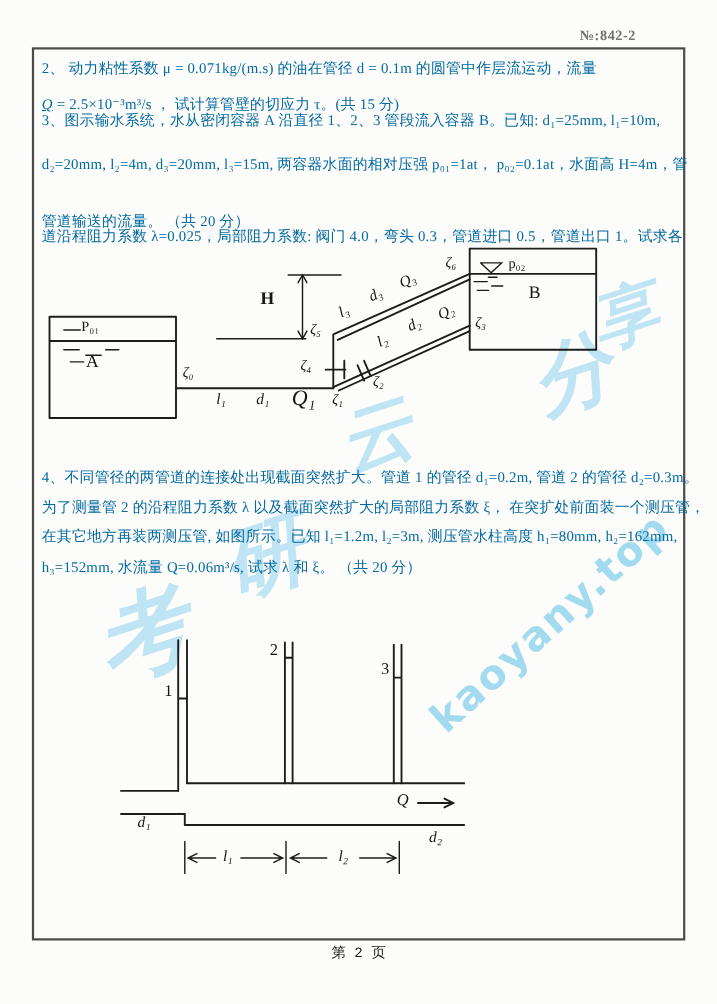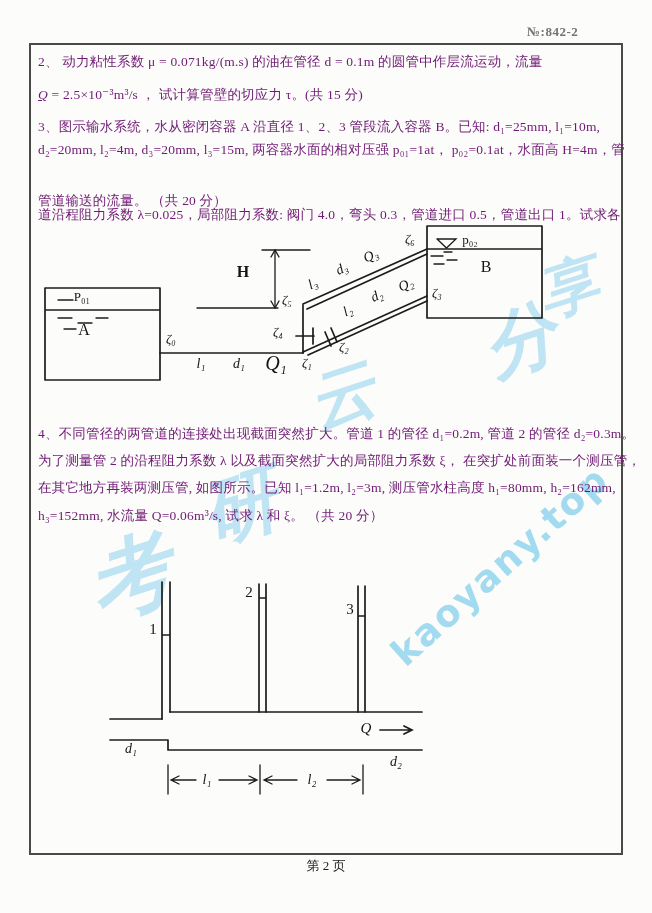--- a/index.html
+++ b/index.html
@@ -1,21 +1,21 @@
 <!DOCTYPE html>
 <html><head>
 <meta charset="utf-8">
 <style>
   html,body{margin:0;padding:0;}
   body{width:652px;height:913px;background:#e8e8e6;font-family:"Liberation Serif","DejaVu Serif",serif;}
   .page{position:relative;width:652px;height:913px;background:#fcfcfa;overflow:hidden;}
   .frame{position:absolute;left:29px;top:43px;width:590px;height:808px;border:2px solid #4a4a48;}
   .docnum{position:absolute;left:527px;top:24px;font-size:13px;font-weight:bold;color:#737373;letter-spacing:.5px;white-space:nowrap;}
-  .footer{position:absolute;left:0;top:857px;width:652px;text-align:center;font-size:13px;color:#1b1b1b;}
-  .tline{position:absolute;left:38px;font-size:13.5px;color:#701a75;white-space:nowrap;letter-spacing:.2px;}
+  .footer{position:absolute;left:0;top:857px;width:652px;text-align:center;font-size:13px;color:#1b1b1b;font-family:Liberation Mono, monospace;}
+  .tline{position:absolute;left:38px;font-size:13.5px;color:#0369a1;white-space:nowrap;letter-spacing:.2px;}
   .u-it{font-style:italic;text-decoration:underline;}
   .lbl{position:absolute;color:#141414;white-space:nowrap;transform:translate(-50%,-50%);font-size:13px;}
   .it{font-style:italic;}
   .rot{transform:translate(-50%,-50%) rotate(-24deg);}
   .big{font-size:16px;}
   .mask{background:#fcfcfa;padding:0 2px;}
   svg.linework{position:absolute;left:0;top:0;}
   .wm{position:absolute;transform:translate(-50%,-50%) rotate(-18deg);font-style:italic;font-weight:bold;
       font-family:"DejaVu Serif",serif;color:rgba(134,206,236,0.52);pointer-events:none;}
   .wm-site{position:absolute;left:500px;top:566px;transform:translate(-50%,-50%) rotate(-42deg);
@@ -33,21 +33,21 @@
   <span class="wm" style="left:520px;top:341px;font-size:72px;">分</span>
   <span class="wm" style="left:568px;top:289px;font-size:60px;">享</span>
   <span class="wm-site">kaoyany.top</span>
 
   <div class="frame"></div>
   <span class="docnum">№:842-2</span>
   <span class="footer">第 2 页</span>
 
   <span class="tline" style="top:53px;">2、 动力粘性系数  μ = 0.071kg/(m.s)   的油在管径 d = 0.1m  的圆管中作层流运动，流量</span>
   <span class="tline" style="top:86px;"><span class="u-it">Q</span><span> = 2.5×10⁻³m³/s ， 试计算管壁的切应力 τ。(共 15 分)</span></span>
-  <span class="tline" style="top:118px;text-align:right;">3、图示输水系统，水从密闭容器 A 沿直径 1、2、3 管段流入容器 B。已知: d₁=25mm, l₁=10m,</span>
+  <span class="tline" style="top:101px;text-align:right;">3、图示输水系统，水从密闭容器 A 沿直径 1、2、3 管段流入容器 B。已知: d₁=25mm, l₁=10m,</span>
   <span class="tline" style="top:141px;">d₂=20mm, l₂=4m, d₃=20mm, l₃=15m, 两容器水面的相对压强 p₀₁=1at， p₀₂=0.1at，水面高 H=4m，管</span>
   <span class="tline" style="top:182px;margin-top:24px;">道沿程阻力系数 λ=0.025，局部阻力系数: 阀门 4.0，弯头 0.3，管道进口 0.5，管道出口 1。试求各</span>
   <span class="tline" style="top:192px;">管道输送的流量。 （共 20 分）</span>
   <span class="tline" style="top:425px;">4、不同管径的两管道的连接处出现截面突然扩大。管道 1 的管径 d₁=0.2m, 管道 2 的管径 d₂=0.3m。</span>
   <span class="tline" style="top:452px;">为了测量管 2 的沿程阻力系数 λ 以及截面突然扩大的局部阻力系数 ξ， 在突扩处前面装一个测压管，</span>
   <span class="tline" style="top:479px;">在其它地方再装两测压管, 如图所示。已知 l₁=1.2m, l₂=3m, 测压管水柱高度 h₁=80mm, h₂=162mm,</span>
   <span class="tline" style="top:507px;">h₃=152mm, 水流量 Q=0.06m³/s, 试求 λ 和 ξ。 （共 20 分）</span>
 
   <svg class="linework" width="652" height="913" viewBox="0 0 652 913" fill="none" stroke="#1c1c1c" stroke-width="1.7" stroke-linecap="round">
 

